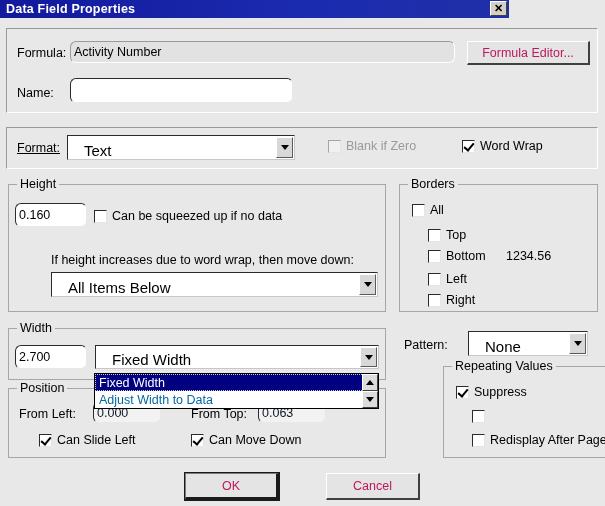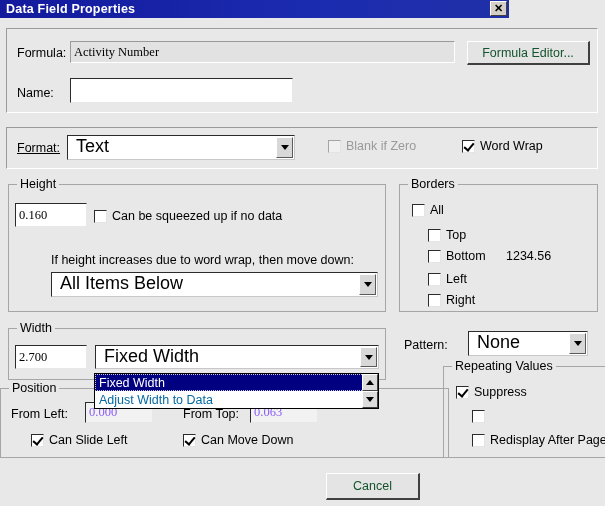--- a/index.html
+++ b/index.html
@@ -91,52 +91,53 @@
 
   
   .txt {
     position: absolute;
     background: #ffffff;
     border-top: 1.6px solid #2b2b2b;
     border-left: 1.6px solid #2b2b2b;
     border-right: 1px solid #e8e8e8;
     border-bottom: 1px solid #e8e8e8;
     box-sizing: border-box;
-    font-family: Liberation Serif, serif;
+    font-family: Liberation Sans, sans-serif;
     font-size: 12.5px;
     padding: 0 0 0 3px;
     display: flex;
     align-items: center;
     white-space: nowrap;
     overflow: hidden;
     color: #000;
+    border-radius: 6px;
   }
   .txt.readonly {
     background: #e2e2e2;
     border-top: 1px solid #9a9a9a;
     border-left: 1px solid #9a9a9a;
     border-right: 1px solid #ffffff;
     border-bottom: 1px solid #ffffff;
     color: #000;
   }
-  .txt.dim { color: #8b5cf6; background: #f2f2f2; }
+  .txt.dim { color: #0f172a; background: #f2f2f2; }
 
   
   .combo {
     position: absolute;
     background: #ffffff;
     border-top: 1.6px solid #2b2b2b;
     border-left: 1.6px solid #2b2b2b;
     border-right: 1px solid #c8c8c8;
     border-bottom: 1px solid #c8c8c8;
     box-sizing: border-box;
     display: flex;
-    align-items: flex-start;
-    font-size: 18px;
-    padding-left: 8px;
+    align-items: flex-end;
+    font-size: 15px;
+    padding-left: 16px;
     white-space: nowrap;
     overflow: hidden;
   }
   .combo-arrow {
     position: absolute;
     right: 1px; top: 1px; bottom: 1px;
     width: 17px;
     background: #d8d8d8;
     border-top: 1px solid #ffffff;
     border-left: 1px solid #ffffff;
@@ -161,21 +162,21 @@
     border-top: 1px solid #ffffff;
     border-left: 1px solid #ffffff;
     border-right: 2px solid #404040;
     border-bottom: 2px solid #404040;
     box-sizing: border-box;
     font-family: "Liberation Sans", sans-serif;
     font-size: 12.5px;
     display: flex;
     align-items: center;
     justify-content: center;
-    color: #14532d;
+    color: #be185d;
     cursor: default;
     white-space: nowrap;
   }
   .btn.default {
     border-top: 1px solid #7a7a7a;
     border-left: 1px solid #7a7a7a;
     border-right: 3px solid #1a1a1a;
     border-bottom: 3px solid #1a1a1a;
     outline: 1px solid #1a1a1a;
   }
@@ -385,21 +386,21 @@
     <span class="group-title">Width</span>
     <div class="txt" style="left:6px; top:16px; width:72px; height:24px;">2.700</div>
     <div class="combo" style="left:86px; top:16px; width:284px; height:24px;">
       <span>Fixed Width</span>
       <span class="combo-arrow">
           <span class="tri-down"></span>
         </span>
     </div>
   </div>
 
-  <div class="group" style="left:0; top:388px; width:449px; height:70px;">
+  <div class="group" style="left:8px; top:388px; width:378px; height:70px;">
     <span class="group-title">Position</span>
     <span class="lbl" style="left:10px; top:18px;">From Left:</span>
     <div class="txt dim" style="left:84px; top:13px; width:68px; height:21px;">0.000</div>
     <span class="lbl" style="left:182px; top:18px;">From Top:</span>
     <div class="txt dim" style="left:249px; top:13px; width:68px; height:21px;">0.063</div>
 
     <div class="chk" style="left:30px; top:44px;">
       <span class="chk-box checked"></span>
       <span>Can Slide Left</span>
     </div>
@@ -438,15 +439,16 @@
     </div>
     <div class="chk" style="left:28px; top:43px;">
       <span class="chk-box"></span>
     </div>
     <div class="chk" style="left:28px; top:66px;">
       <span class="chk-box"></span>
       <span>Redisplay After Page</span>
     </div>
   </div>
 
+  <div class="btn default" style="left:185px; top:473px; width:94px; height:27px;">OK</div>
   <div class="btn" style="left:326px; top:473px; width:94px; height:27px;">Cancel</div>
 
 </div>
 
 </body></html>

